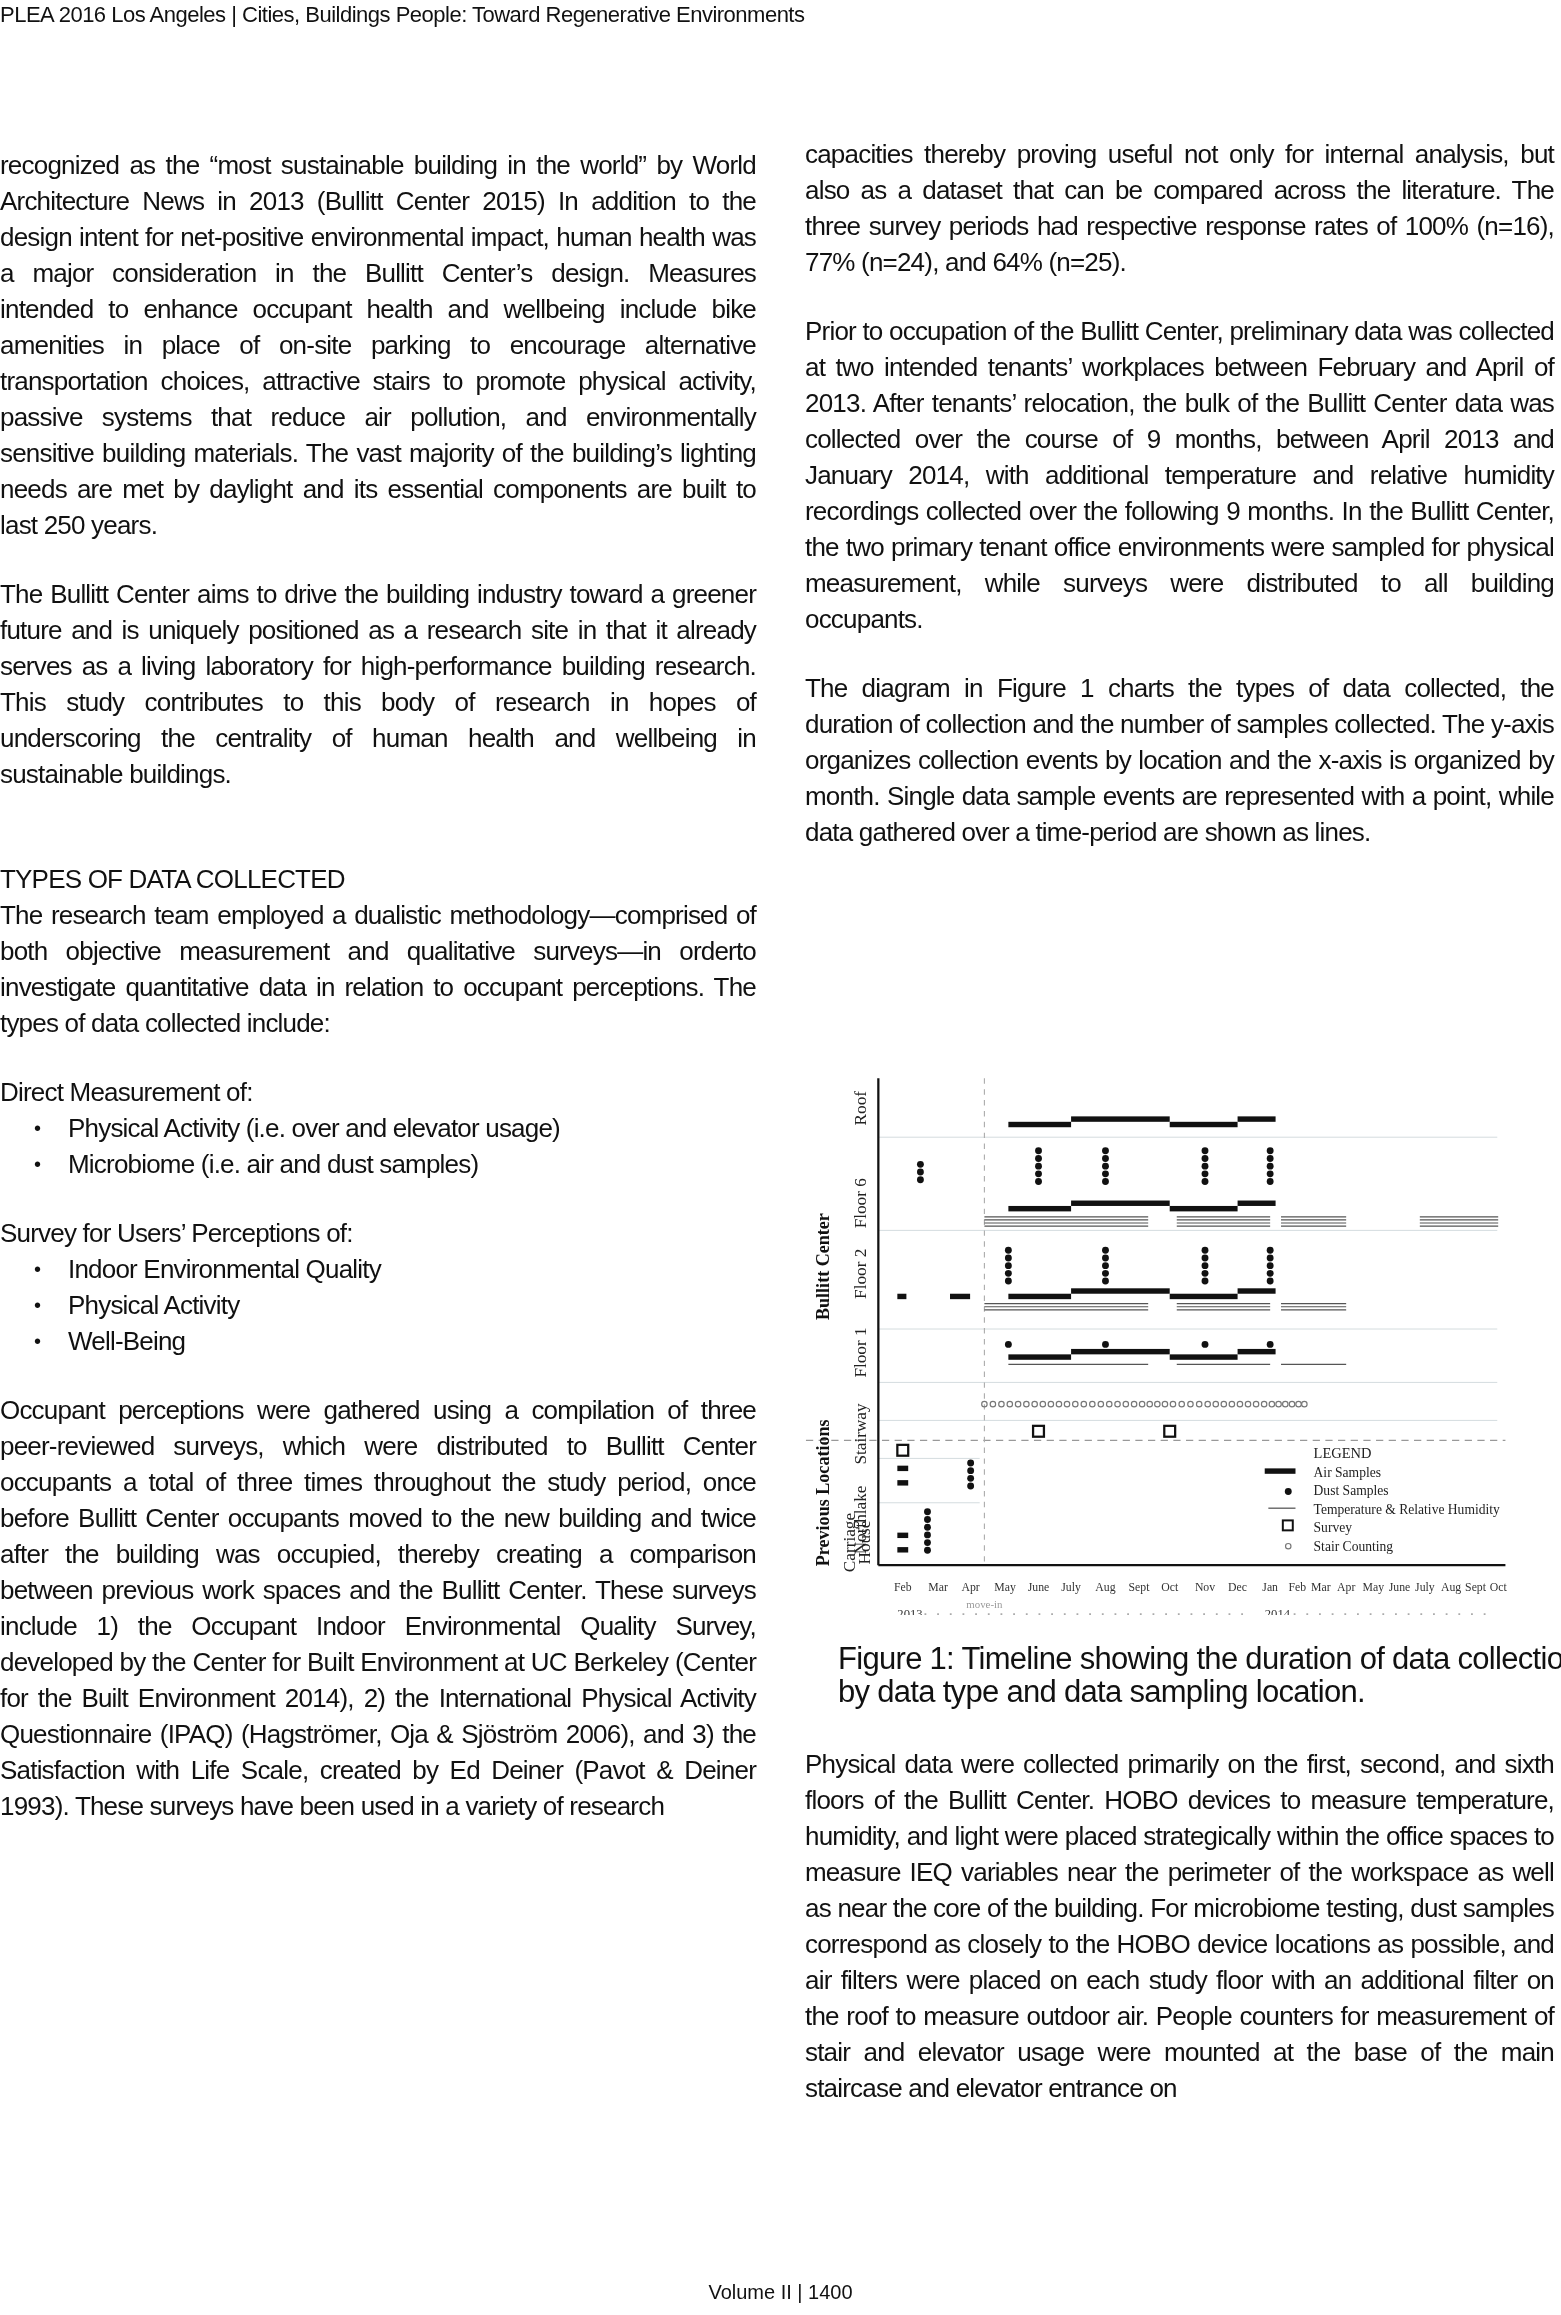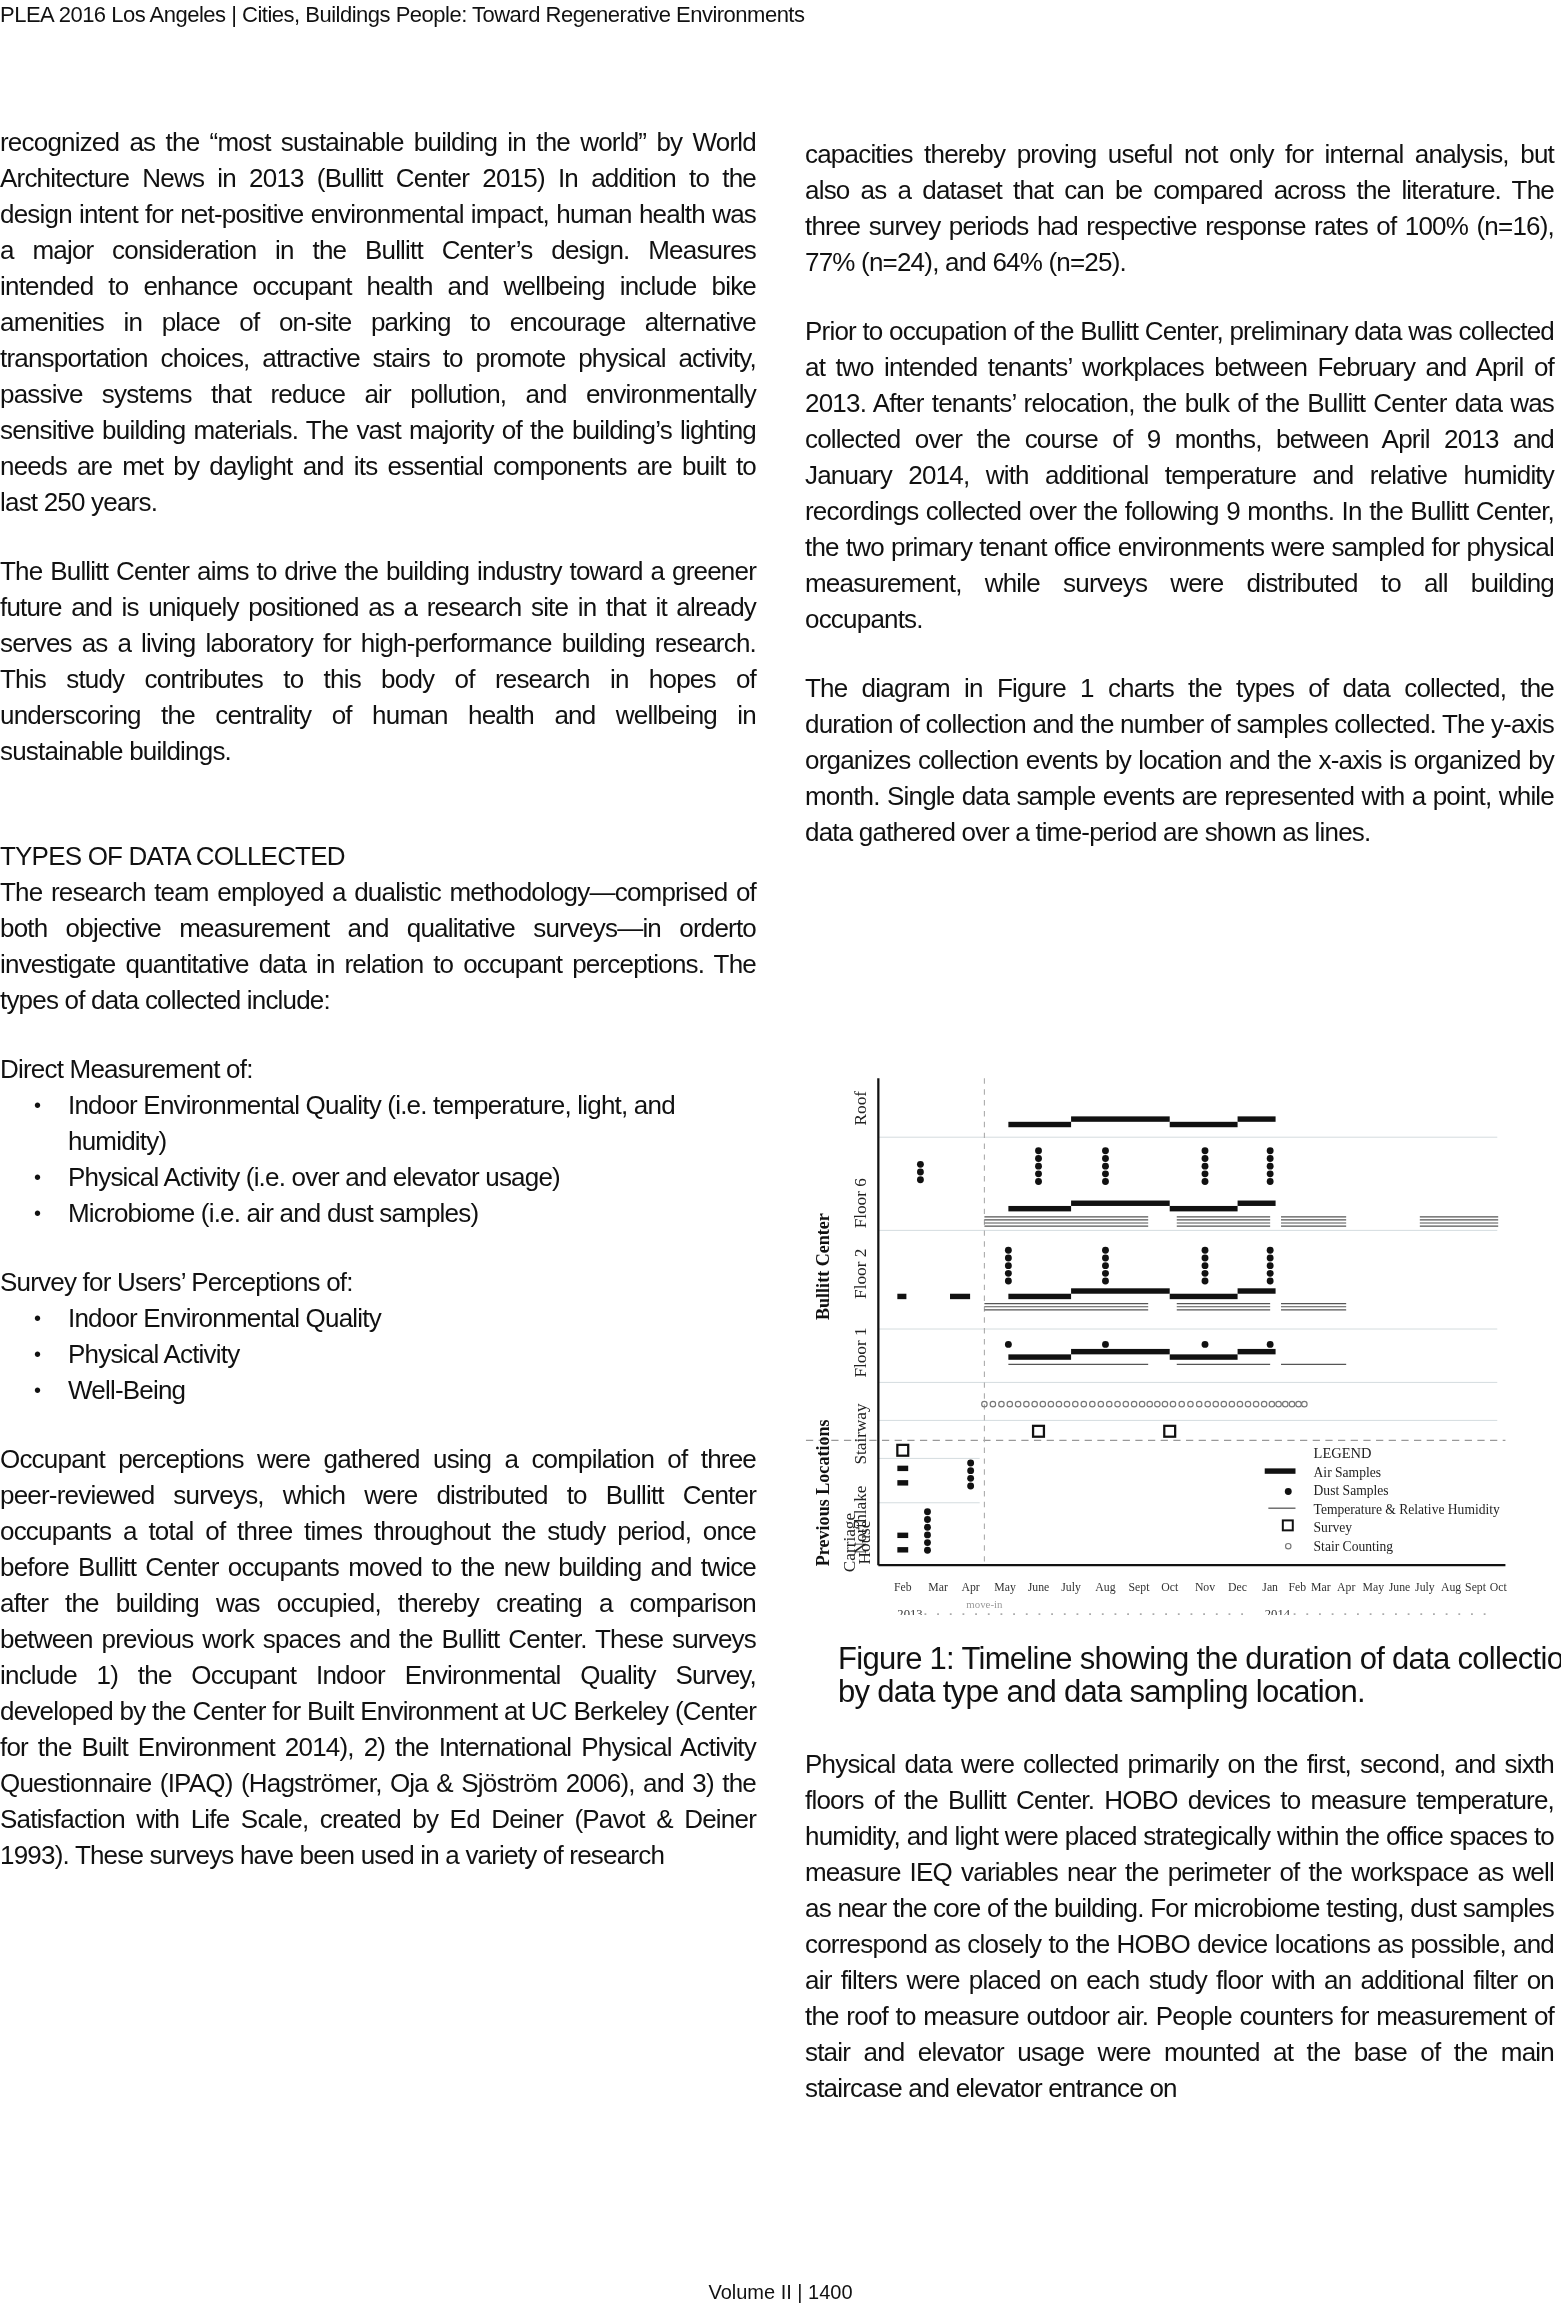--- a/index.html
+++ b/index.html
@@ -4,21 +4,21 @@
 <style>
   html,body{margin:0;padding:0;background:#fff;}
   body{width:1561px;height:2316px;position:relative;overflow:hidden;
        font-family:"Liberation Sans Narrow","Liberation Sans",sans-serif;color:#111;}
   .hdr{position:absolute;top:0;left:0;width:1561px;font-size:22px;line-height:29px;
        font-family:"Liberation Sans",sans-serif;letter-spacing:-0.5px;}
   .ftr{position:absolute;top:2281px;left:0;width:1561px;text-align:center;font-size:20px;
        font-family:"Liberation Sans",sans-serif;}
   .col{position:absolute;font-size:26px;line-height:36px;letter-spacing:-0.8px;}
   .col p{margin:0;text-align:justify;text-align-last:left;}
-  #colL{left:0;top:124px;width:756px;}
+  #colL{left:0;top:147px;width:756px;}
   #colR{left:805px;top:136px;width:749px;}
   .gap1{height:33px;}
   .gap2{height:69px;}
   ul{margin:0;padding:0 0 0 68px;list-style:none;}
   ul li{position:relative;}
   ul li:before{content:"•";position:absolute;left:-34px;font-size:20px;}
   .fig{position:absolute;left:796px;top:1072px;width:742px;height:543px;}
   .cap{position:absolute;left:807px;top:1642px;width:742px;font-size:31px;line-height:33px;letter-spacing:-0.7px;margin-left:31px;}
   svg text{font-family:"Liberation Serif",serif;}
 </style>
@@ -30,21 +30,20 @@
 <div class="col" id="colL">
   <p>recognized as the “most sustainable building in the world” by World Architecture News in 2013 (Bullitt Center 2015) In addition to the design intent for net-positive environmental impact, human health was a major consideration in the Bullitt Center’s design. Measures intended to enhance occupant health and wellbeing include bike amenities in place of on-site parking to encourage alternative transportation choices, attractive stairs to promote physical activity, passive systems that reduce air pollution, and environmentally sensitive building materials. The vast majority of the building’s lighting needs are met by daylight and its essential components are built to last 250 years.</p>
   <div class="gap1"></div>
   <p>The Bullitt Center aims to drive the building industry toward a greener future and is uniquely positioned as a research site in that it already serves as a living laboratory for high-performance building research. This study contributes to this body of research in hopes of underscoring the centrality of human health and wellbeing in sustainable buildings.</p>
   <div class="gap2"></div>
   <div>TYPES OF DATA COLLECTED</div>
   <p>The research team employed a dualistic methodology—comprised of both objective measurement and qualitative surveys—in orderto investigate quantitative data in relation to occupant perceptions. The types of data collected include:</p>
   <div class="gap1"></div>
   <div>Direct Measurement of:</div>
   <ul>
-    <li>Indoor Environmental Quality (i.e. temperature, light, and humidity)</li>
     <li>Physical Activity (i.e. over and elevator usage)</li>
     <li>Microbiome (i.e. air and dust samples)</li>
   </ul>
   <div class="gap1"></div>
   <div>Survey for Users’ Perceptions of:</div>
   <ul>
     <li>Indoor Environmental Quality</li>
     <li>Physical Activity</li>
     <li>Well-Being</li>
   </ul>

